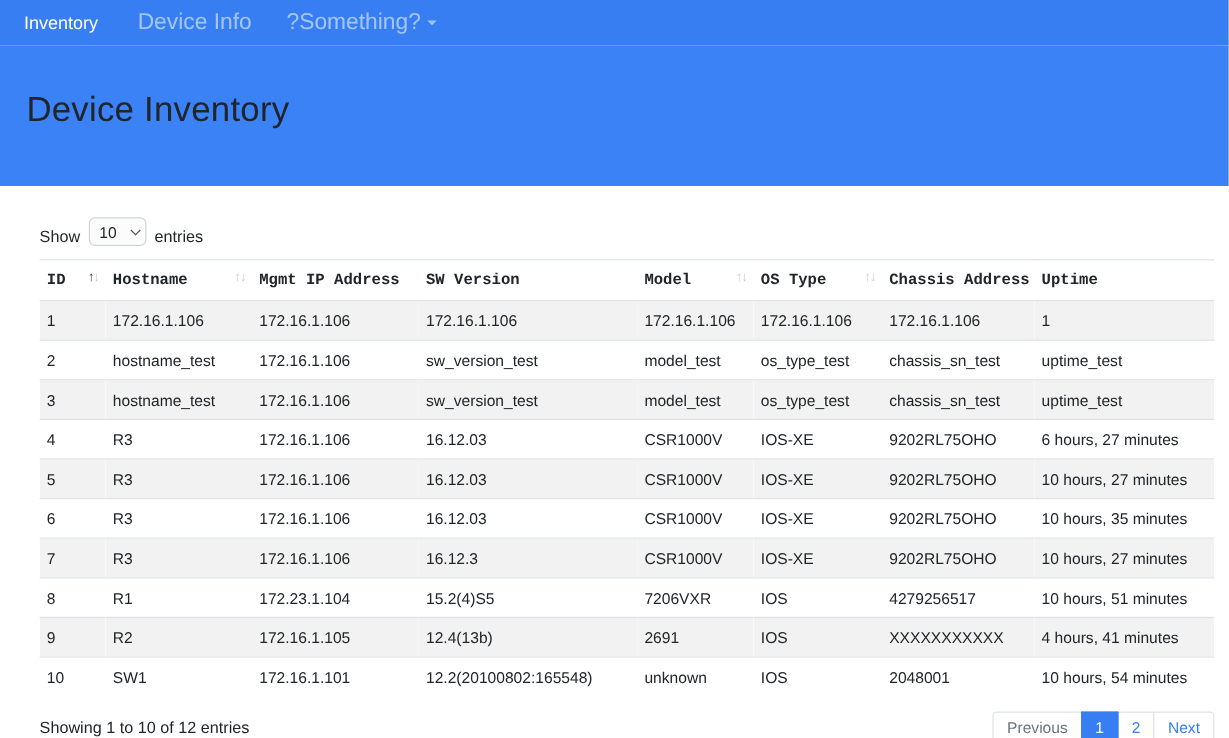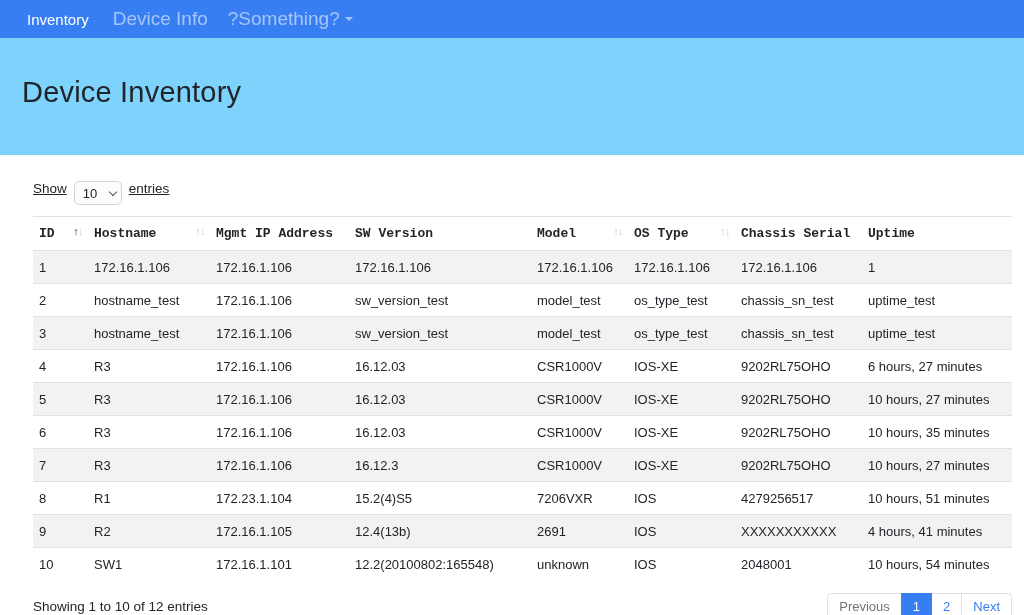--- a/index.html
+++ b/index.html
@@ -10,21 +10,22 @@
     color: #212529;
     overflow: hidden;
   }
 
   
   .navbar {
     height: 38px;
     background: #377EF2;
     display: flex;
     align-items: center;
-    padding: 0 27px;
+    padding: 0 20px;
+    gap: 9px;
   }
   .navbar-brand {
     color: #ffffff;
     font-size: 15px;
     font-weight: 500;
     margin-right: 24px;
     cursor: pointer;
   }
   .nav-link {
     color: rgba(255,255,255,0.55);
@@ -39,21 +40,21 @@
     display: inline-block;
     width: 0; height: 0;
     border-left: 4px solid transparent;
     border-right: 4px solid transparent;
     border-top: 4px solid rgba(255,255,255,0.55);
     margin-left: 5px;
   }
 
   
   .jumbotron {
-    background: #7dd3fc;
+    background: #3b82f6;
     height: 117px;
     padding: 38px 22px 0 22px;
     margin-bottom: 26px;
   }
   .page-title {
     font-size: 29px;
     font-weight: 500;
     color: #212529;
     letter-spacing: 0.2px;
   }
@@ -63,21 +64,21 @@
     margin: 0 12px 0 33px;
   }
 
   
   .controls {
     display: flex;
     justify-content: space-between;
     align-items: center;
     margin-bottom: 11px;
   }
-  .length-control { display: flex; align-items: flex-start; font-size: 13.5px; text-decoration: underline; }
+  .length-control { display: flex; align-items: flex-end; font-size: 13.5px; }
   .select-wrap { position: relative; margin: 0 7px; }
   .page-size-select {
     -webkit-appearance: none; appearance: none;
     width: 48px; height: 24px;
     font-size: 13px;
     font-family: inherit;
     color: #212529;
     padding: 0 16px 0 8px;
     border: 1px solid #cfd4d9;
     border-radius: 5px;
@@ -232,21 +233,21 @@
         </th>
         <th class="sortable">
           <span>Model</span>
           <span class="sort-icons"><span>↑</span><span>↓</span></span>
         </th>
         <th class="sortable">
           <span>OS Type</span>
           <span class="sort-icons"><span>↑</span><span>↓</span></span>
         </th>
         <th>
-          <span>Chassis Serial</span>
+          <span>Chassis Address</span>
         </th>
         <th>
           <span>Uptime</span>
         </th>
       </tr>
     </thead>
     <tbody>
         <tr class="stripe">
           <td>1</td>
           <td>172.16.1.106</td>

